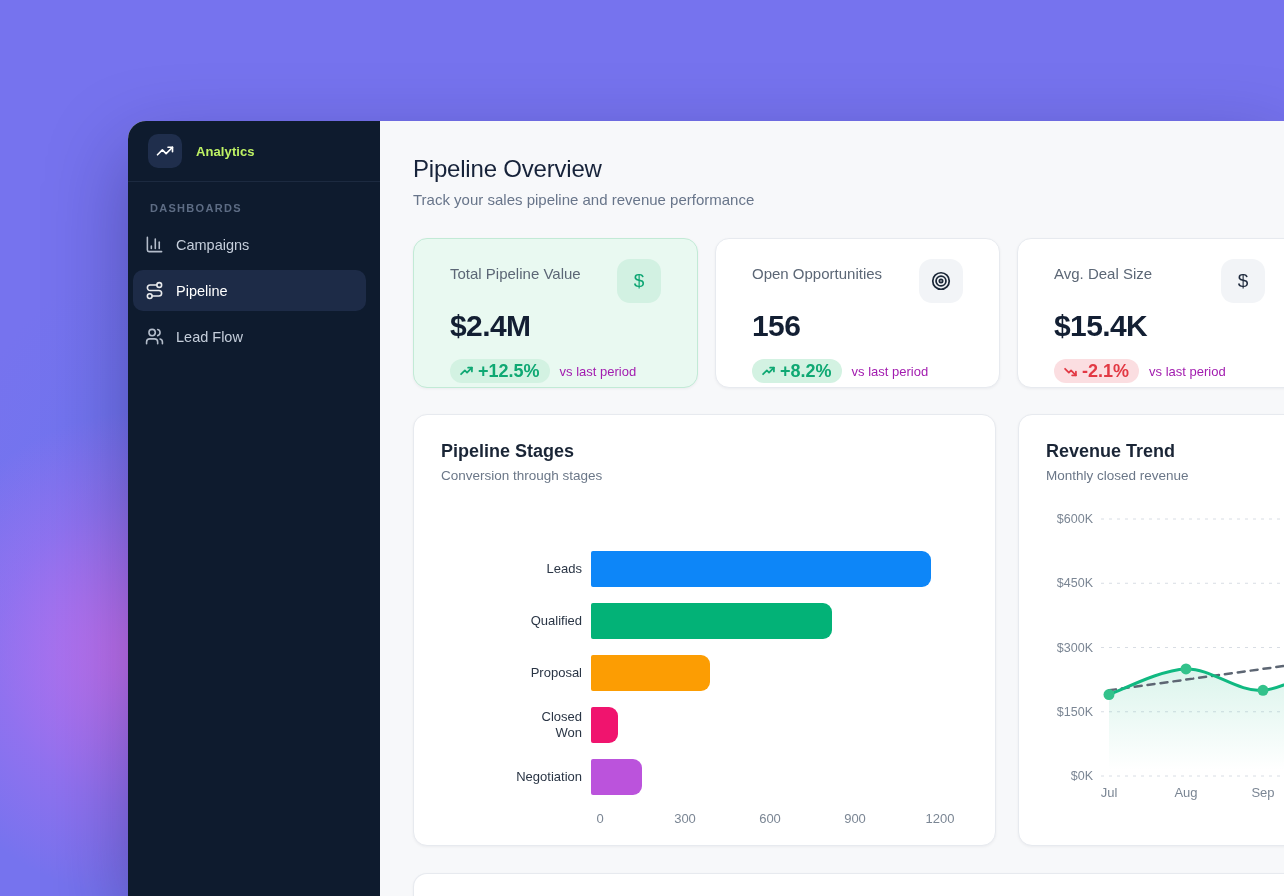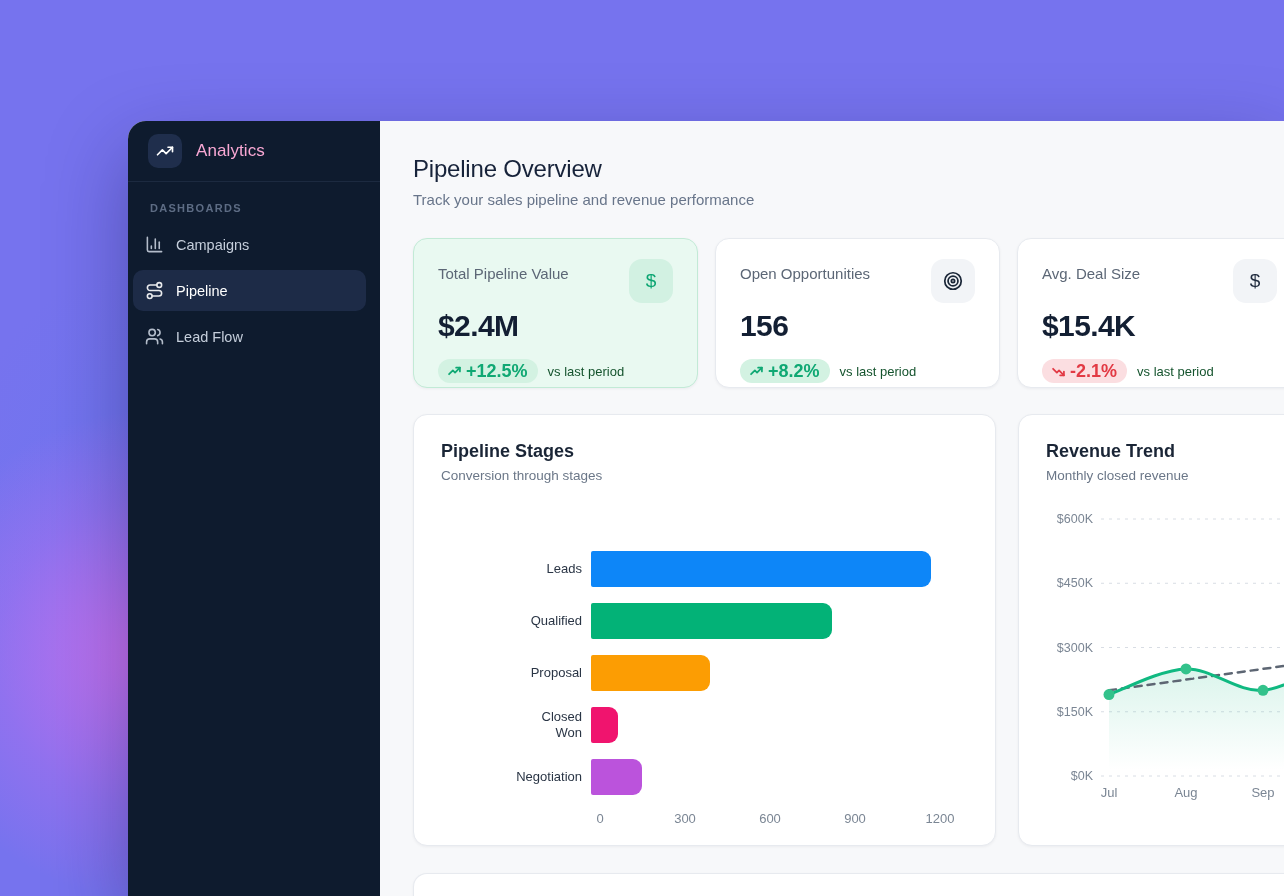--- a/index.html
+++ b/index.html
@@ -21,48 +21,48 @@
     overflow:hidden;
     display:flex;
     box-shadow:0 30px 80px rgba(24,22,80,0.38);
     background:#f7f8fa;
   }
   
   .sidebar { width:252px; flex:0 0 252px; background:#0e1b2e; display:flex; flex-direction:column; }
   .logo-row { display:flex; align-items:center; gap:14px; padding:14px 20px; height:61px; border-bottom:1px solid #1c2a40; }
   .logo-badge { width:34px; height:34px; border-radius:10px; background:#1f2e4c; display:flex; align-items:center; justify-content:center; }
   .logo-badge svg { width:18px; height:18px; stroke:#fff; }
-  .brand { color:#f9a8d4; font-size:17px; font-weight:400; letter-spacing:0.1px; }
+  .brand { color:#bef264; font-size:13px; font-weight:700; letter-spacing:0.1px; }
   .section-label { margin:20px 0 10px 22px; font-size:11px; font-weight:700; letter-spacing:1.3px; color:#5d6c84; }
   .nav { padding:0 14px 0 5px; }
   .nav-item { display:flex; align-items:center; gap:12px; height:41px; padding-left:12px; border-radius:10px; margin-bottom:5px; color:#c5cedb; font-size:14.5px; cursor:pointer; }
   .nav-item svg { width:19px; height:19px; stroke:currentColor; opacity:0.9; }
   .nav-item.active { background:#1d2b47; color:#ffffff; }
   
   .main { flex:1 1 auto; padding:34px 0 0 33px; overflow:hidden; background:#f7f8fa; }
   .page-title { font-size:24px; font-weight:400; color:#17233a; letter-spacing:-0.2px; }
   .page-subtitle { margin-top:8px; font-size:15px; color:#68758a; }
   
   .kpi-row { display:flex; gap:17px; margin-top:30px; width:1200px; }
-  .kpi-card { width:285px; flex:0 0 285px; height:150px; border-radius:14px; background:#ffffff; border:1px solid #e7eaef; padding:22px 24px; box-shadow:0 1px 3px rgba(16,24,40,0.05); position:relative; }
+  .kpi-card { width:285px; flex:0 0 285px; height:150px; border-radius:14px; background:#ffffff; border:1px solid #e7eaef; padding:22px 36px; box-shadow:0 1px 3px rgba(16,24,40,0.05); position:relative; }
   .kpi-card.mint { background:#e9f9f1; border-color:#c2ead6; }
   .kpi-top { display:flex; justify-content:space-between; align-items:flex-start; }
   .kpi-label { font-size:15px; color:#5c6776; font-weight:500; padding-top:4px; }
   .kpi-icon { width:44px; height:44px; border-radius:13px; display:flex; align-items:center; justify-content:center; margin-top:-2px; }
   .kpi-icon.gray { background:#f2f4f7; color:#1f2a3d; }
   .kpi-icon.mint-bg { background:#d2f1e2; color:#0ca572; }
   .kpi-icon .dollar { font-size:19px; font-weight:500; }
   .kpi-icon svg { width:22px; height:22px; stroke:#1b2738; }
   .kpi-value { margin-top:6px; font-size:30px; font-weight:800; color:#131f33; letter-spacing:-0.6px; }
   .kpi-delta-row { display:flex; align-items:center; margin-top:16px; }
   .pill { display:inline-flex; align-items:center; gap:5px; height:24px; padding:0 10px; border-radius:999px; font-size:18px; font-weight:700; }
   .pill.up { background:#d3f2e2; color:#0fa873; }
   .pill.down { background:#fbdee1; color:#e23944; }
   .pill svg { width:13px; height:13px; }
-  .kpi-compare { margin-left:10px; font-size:13px; color:#14532d; }
+  .kpi-compare { margin-left:10px; font-size:13px; color:#a21caf; }
   
   .charts-row { display:flex; gap:22px; margin-top:26px; width:1200px; }
   .chart-card { width:583px; flex:0 0 583px; height:432px; border-radius:14px; background:#ffffff; border:1px solid #e7eaef; box-shadow:0 1px 3px rgba(16,24,40,0.05); padding:26px 27px; }
   .chart-title { font-size:18px; font-weight:800; color:#1a2536; }
   .chart-subtitle { margin-top:6px; font-size:13.5px; color:#6b7788; }
   
   .funnel-chart { margin-top:68px; }
   .frow { display:flex; align-items:center; height:36px; margin-bottom:16px; }
   .flabel { width:150px; flex:0 0 150px; display:flex; justify-content:flex-end; align-items:center; padding-right:9px; font-size:13px; color:#2a3545; line-height:1.2; text-align:right; }
   .fbarwrap { flex:1; height:36px; }

